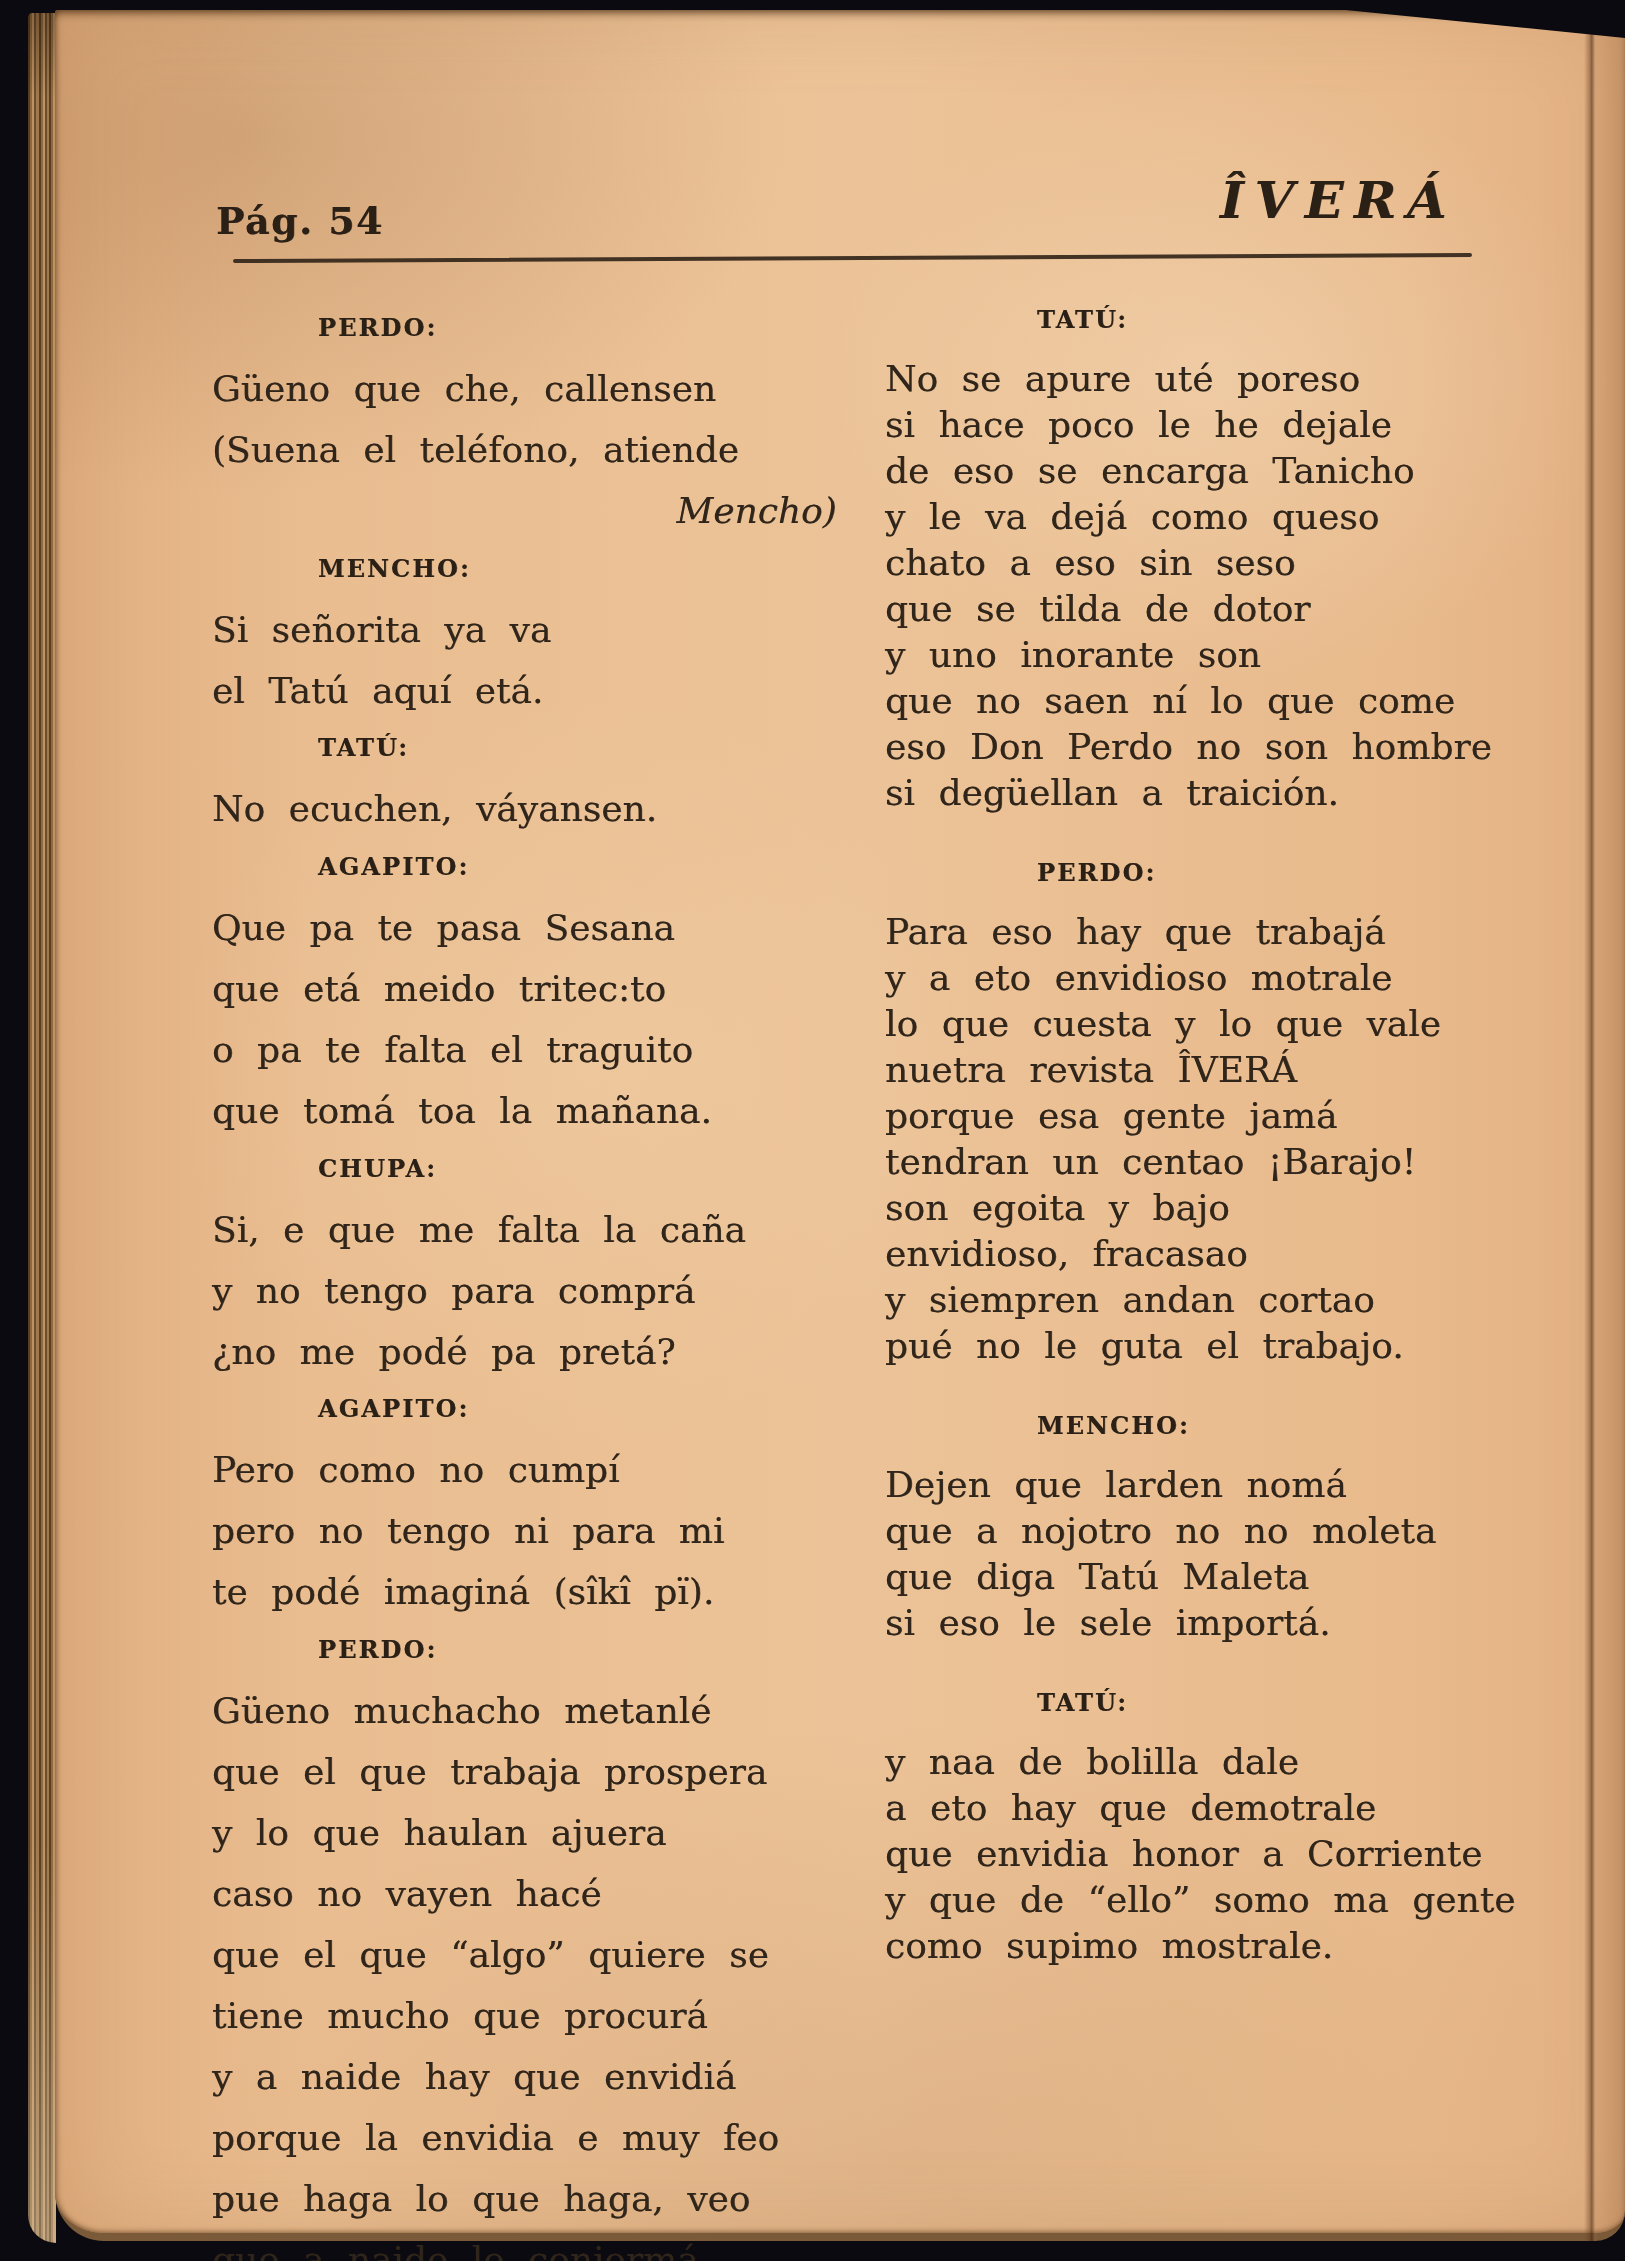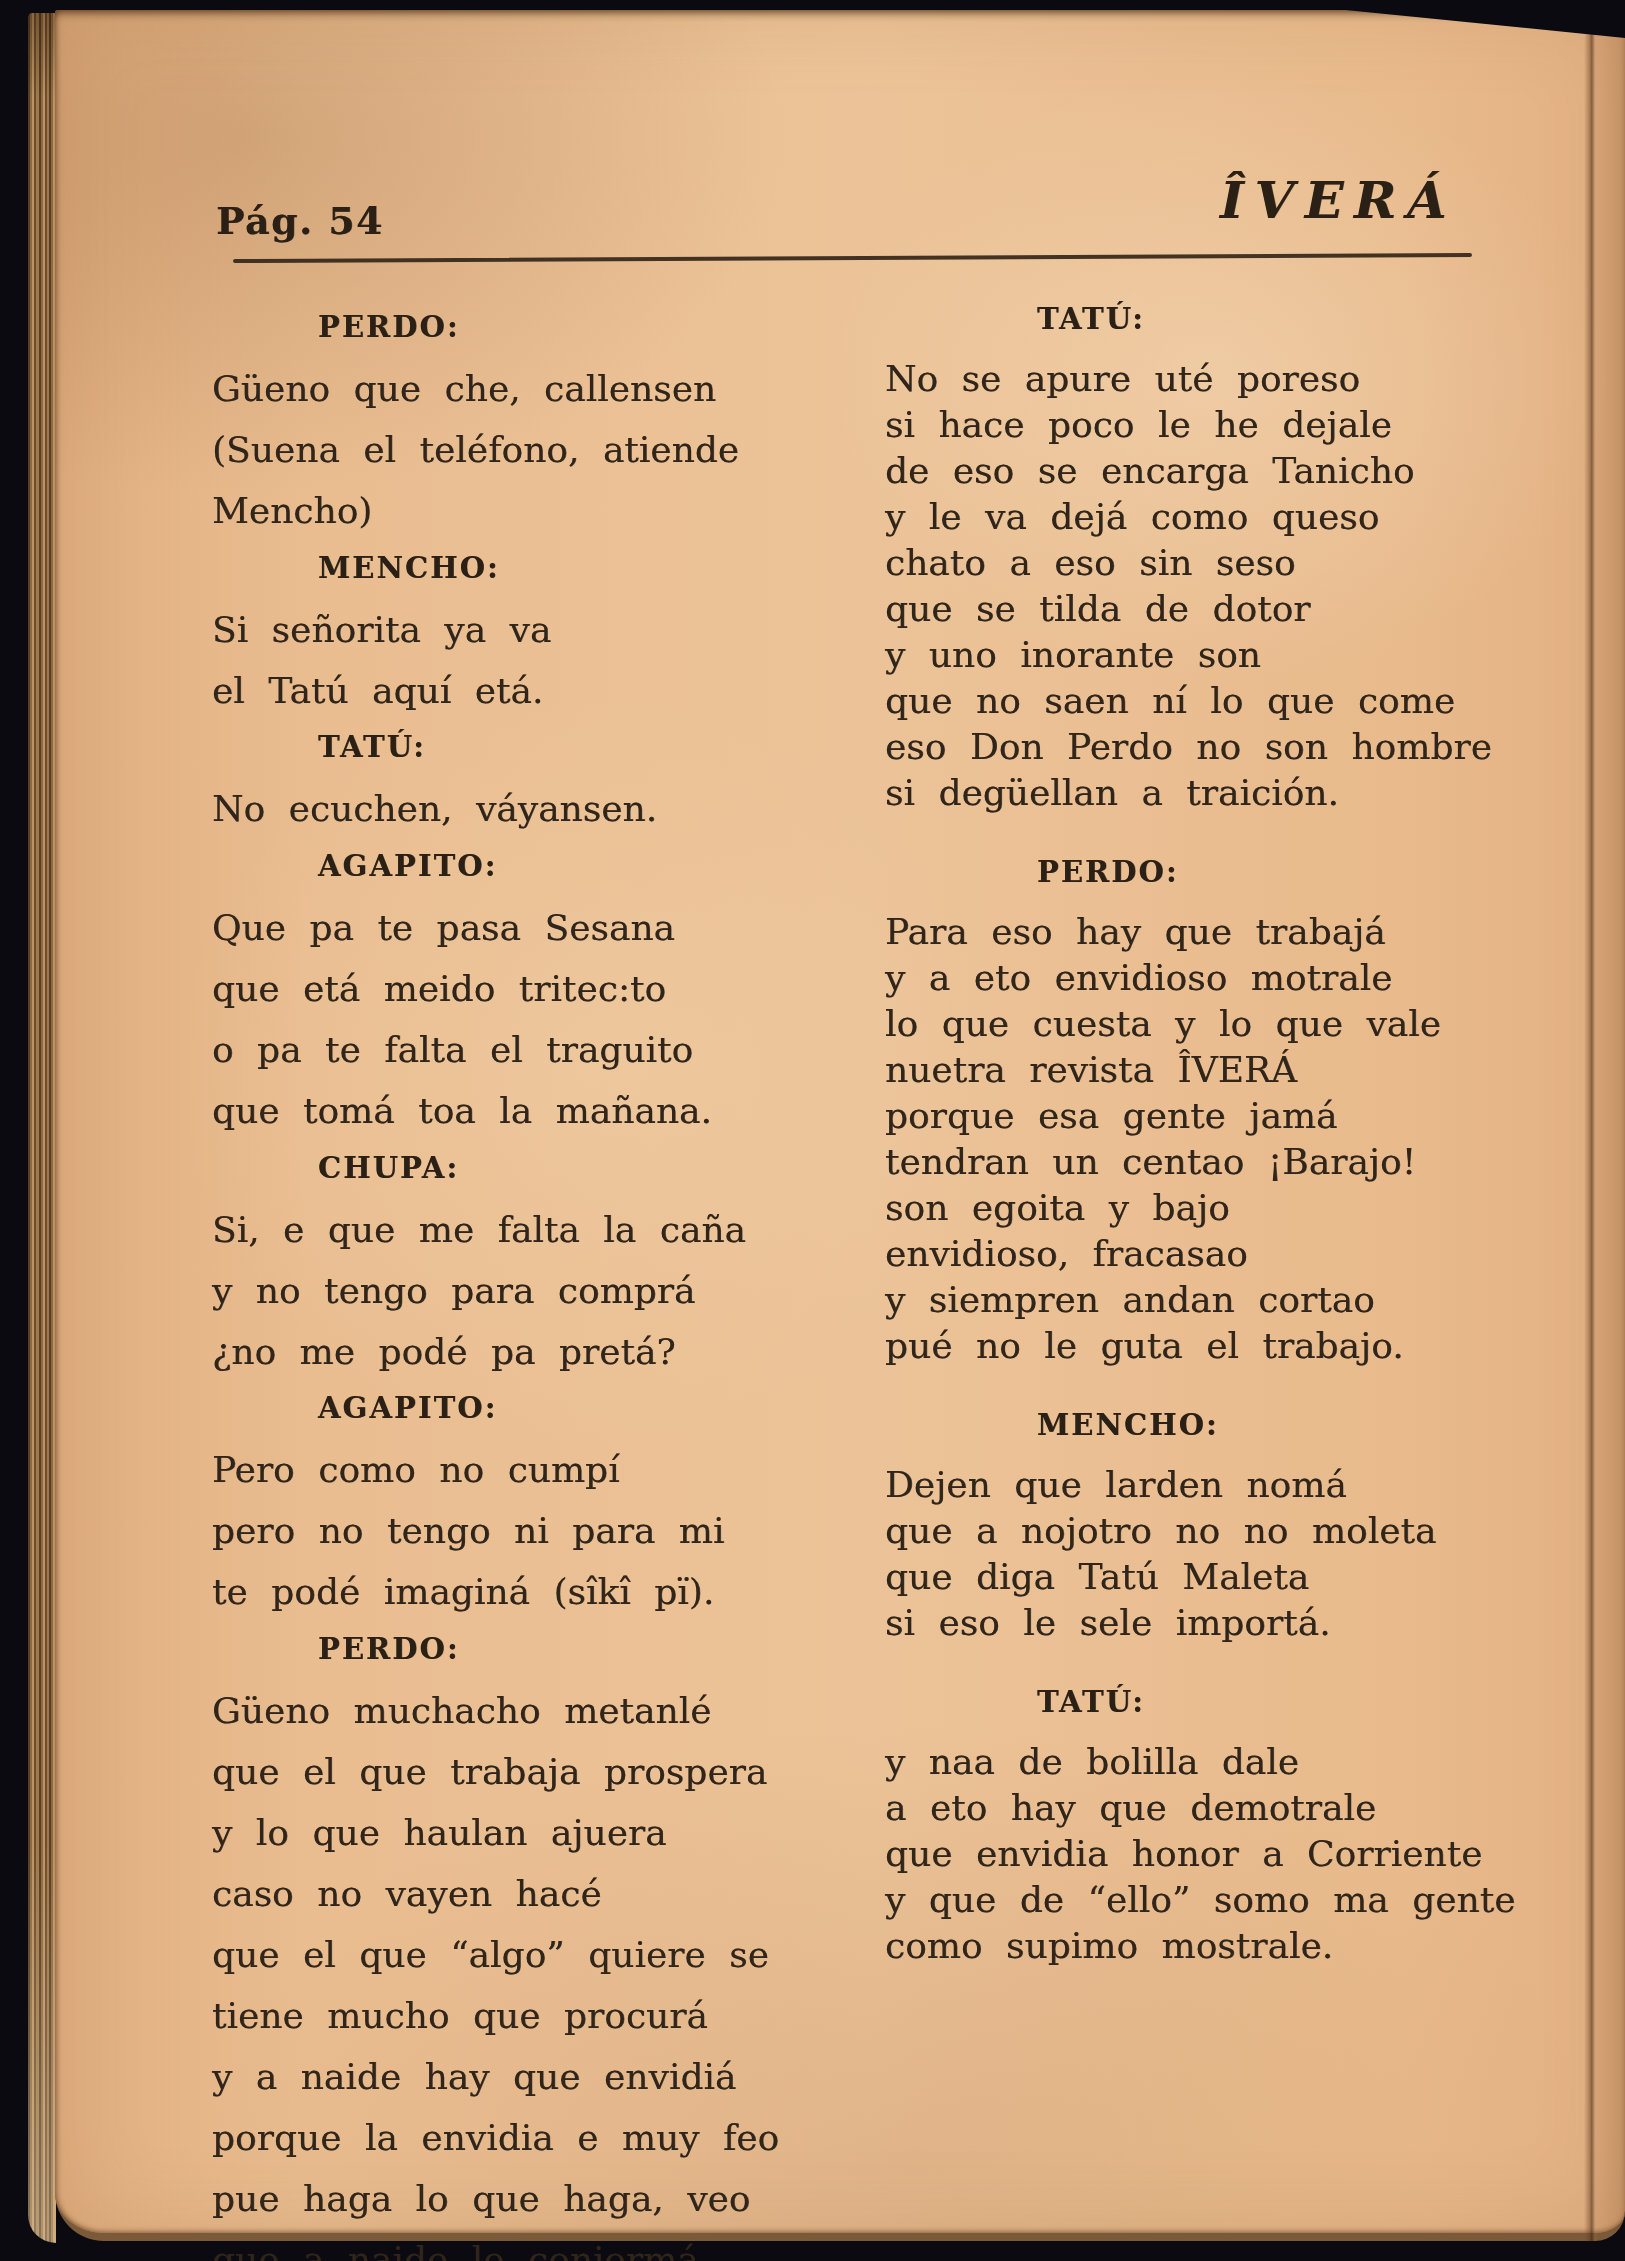--- a/index.html
+++ b/index.html
@@ -79,27 +79,27 @@
     color:#30251a;
     font-size:36px;
     word-spacing:12px;
     text-shadow:0.4px 0.2px 0.5px rgba(42,31,21,.55);
   }
   .col-left { left:212px;  top:305px; width:629px; }
   .col-right{ left:885px; top:297px; width:671px; }
   .col-left  .line{ line-height:45px;margin-top:16px; }
   .col-right .line{ line-height:46px; }
   .speaker{
-    font-size:29px; font-weight:bold; letter-spacing:2.1px;
+    font-size:24px; font-weight:bold; letter-spacing:2.1px;
     line-height:45px; color:#2b2016;
   }
   .col-left  .speaker{ margin:12.7px 0 7px; text-indent:106px; }
   .col-right .speaker{ margin:34px 0 14px; text-indent:152px; }
   .col .speaker:first-child{ margin-top:0; }
-  .line.right{ text-align:left; padding-right:4.2px; }
+  .line.right{ text-align:right; padding-right:4.2px;font-style:italic; }
 </style>
 </head>
 <body>
 
 <div id="stage">
 
   <div class="edge-stack"></div>
 
   <div class="page">
     

